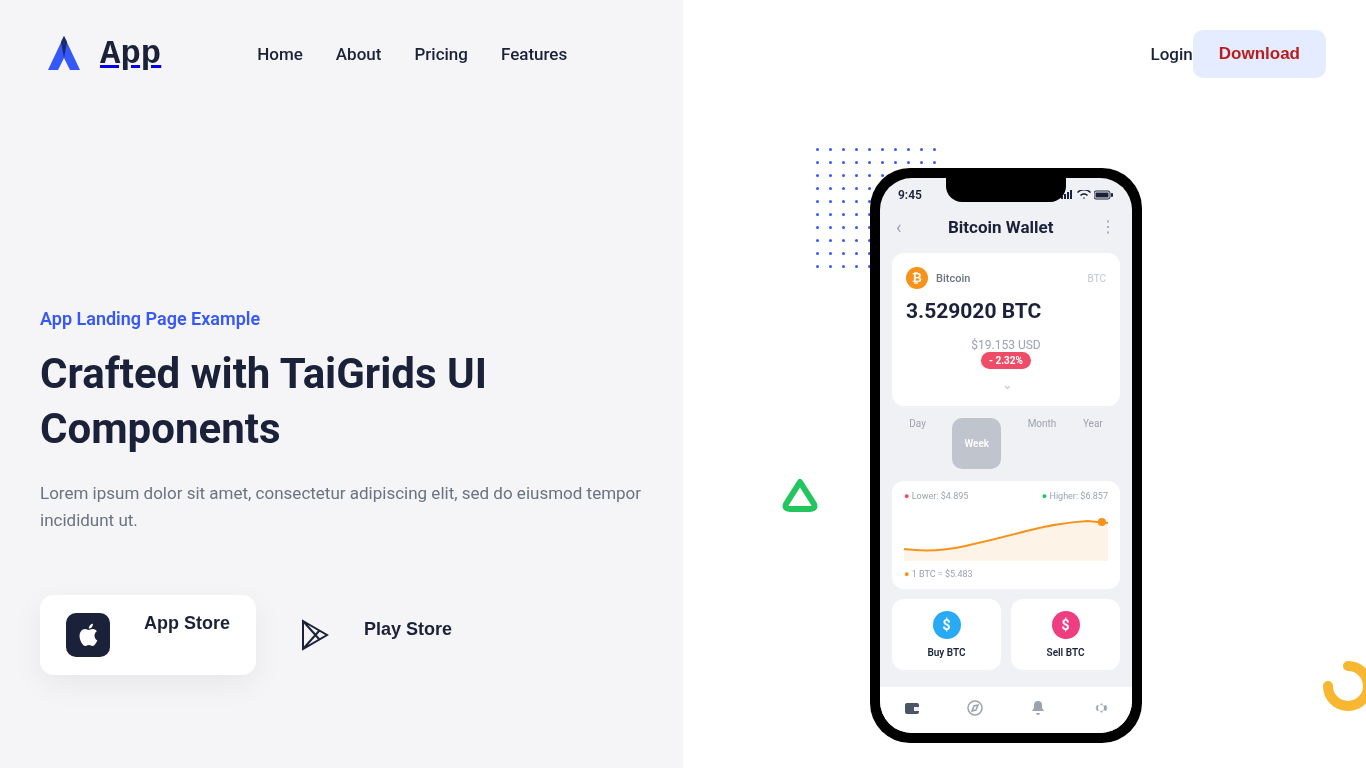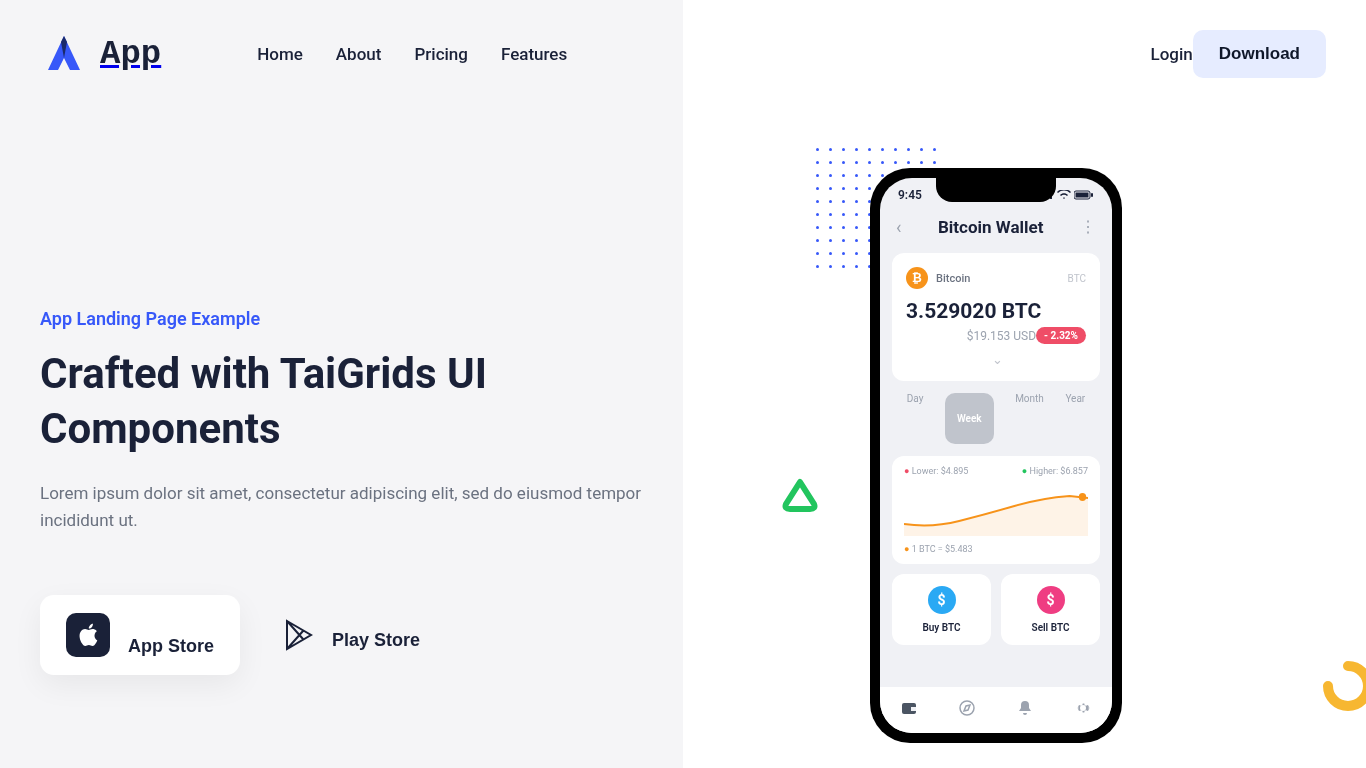--- a/index.html
+++ b/index.html
@@ -54,21 +54,21 @@
   align-items: center;
 }
 .login-link {
   color: #1a2138;
   font-size: 17px;
   font-weight: 500;
   text-decoration: none;
 }
 .download-btn {
   background: #e6ecff;
-  color: #0f172a;
+  color: #b91c1c;
   border: none;
   padding: 14px 26px;
   border-radius: 10px;
   font-size: 17px;
   font-weight: 600;
   cursor: pointer;
 }
 .hero {
   position: relative;
   z-index: 5;
@@ -98,22 +98,22 @@
   line-height: 1.6;
   margin-bottom: 60px;
 }
 .store-buttons {
   display: flex;
   gap: 36px;
   align-items: center;
 }
 .store-btn {
   display: flex;
-  align-items: flex-end;
-  gap: 18px;
+  align-items: flex-start;
+  gap: 34px;
   background: #fff;
   border: none;
   padding: 18px 26px;
   border-radius: 14px;
   cursor: pointer;
   box-shadow: 0 10px 30px rgba(0,0,0,0.06);
 }
 .store-btn.bare {
   background: transparent;
   box-shadow: none;
@@ -161,21 +161,21 @@
 .moon-deco {
   position: absolute;
   top: 550px;
   right: -50px;
 }
 
 .phone {
   position: absolute;
   top: 60px;
   left: 190px;
-  width: 252px;
+  width: 272px;
   height: 575px;
   background: #000;
   border-radius: 40px;
   padding: 10px;
 }
 .phone-screen {
   width: 100%;
   height: 100%;
   background: #f0f1f5;
   border-radius: 32px;
@@ -246,22 +246,23 @@
 .coin-sym { margin-left: auto; font-size: 10px; color: #c0c4cc; }
 .balance-big {
   font-size: 21px;
   font-weight: 700;
   color: #1a2138;
   margin-top: 10px;
 }
 .balance-row {
   display: flex;
   align-items: center;
-  justify-content: flex-end;
-  margin-top: 4px;
+  justify-content: flex-start;
+  margin-top: 15px;
+  flex-direction: column;
 }
 .usd-val { font-size: 12px; color: #9ca3af; }
 .pct-badge {
   background: #ef4d67;
   color: #fff;
   font-size: 10px;
   padding: 3px 8px;
   border-radius: 10px;
   font-weight: 700;
 }

